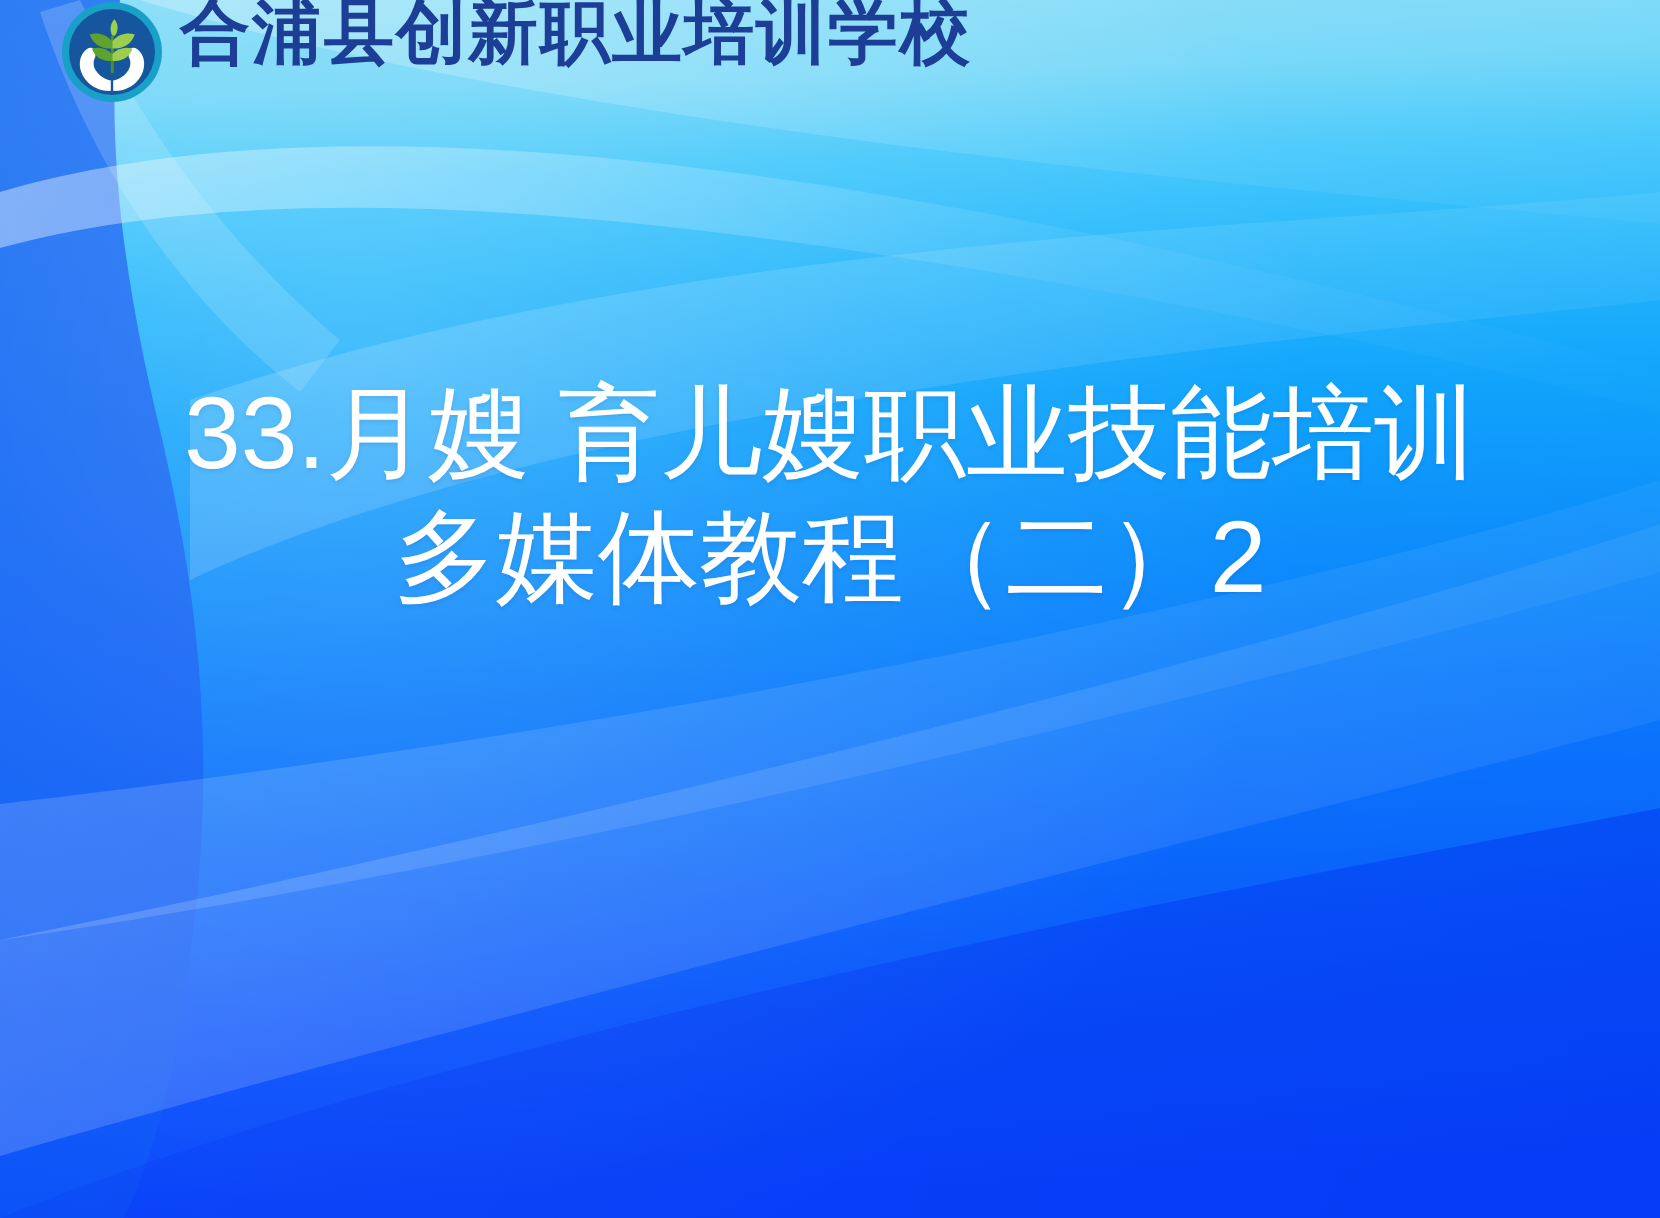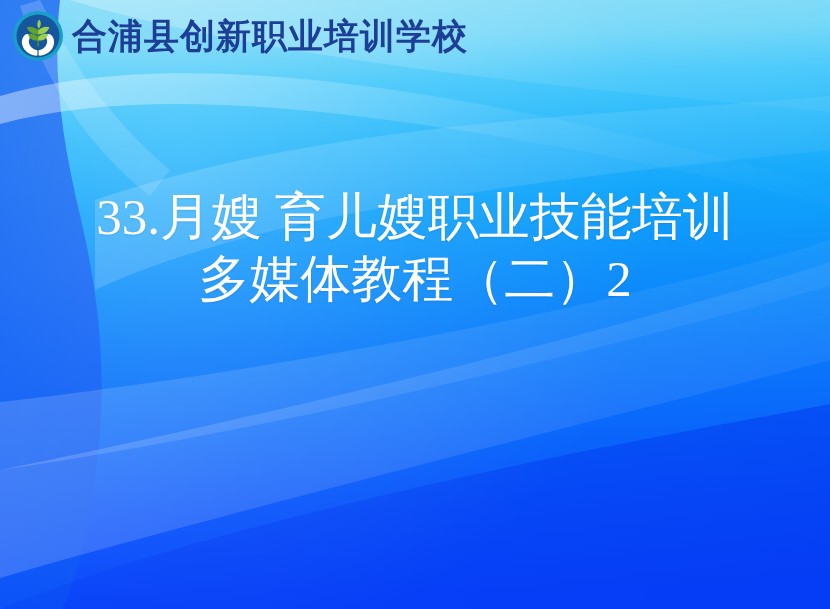--- a/index.html
+++ b/index.html
@@ -100,22 +100,22 @@
   }
 
   
   #header {
     position: absolute;
     left: 0;
     top: 0;
     width: 830px;
     height: 72px;
     display: flex;
-    align-items: center;
-    padding-left: 12px;
+    align-items: flex-start;
+    padding-left: 30px;
     box-sizing: border-box;
   }
 
   #logo-mark {
     width: 52px;
     height: 52px;
     flex: 0 0 52px;
     display: block;
   }
 
@@ -139,21 +139,21 @@
     text-align: center;
   }
 
   .title-line {
     color: #ffffff;
     font-size: 51px;
     line-height: 62px;
     font-weight: normal;
     letter-spacing: 0px;
     white-space: nowrap;
-    font-family: Liberation Serif, serif;
+    font-family: Liberation Sans, sans-serif;
     text-shadow: 0 1px 2px rgba(0,40,120,0.12);
   }
 </style>
 </head>
 <body>
 
 <div id="slide">
 
   <div class="bg-layer bg-base"></div>
   <div class="bg-layer bg-left-column"></div>

